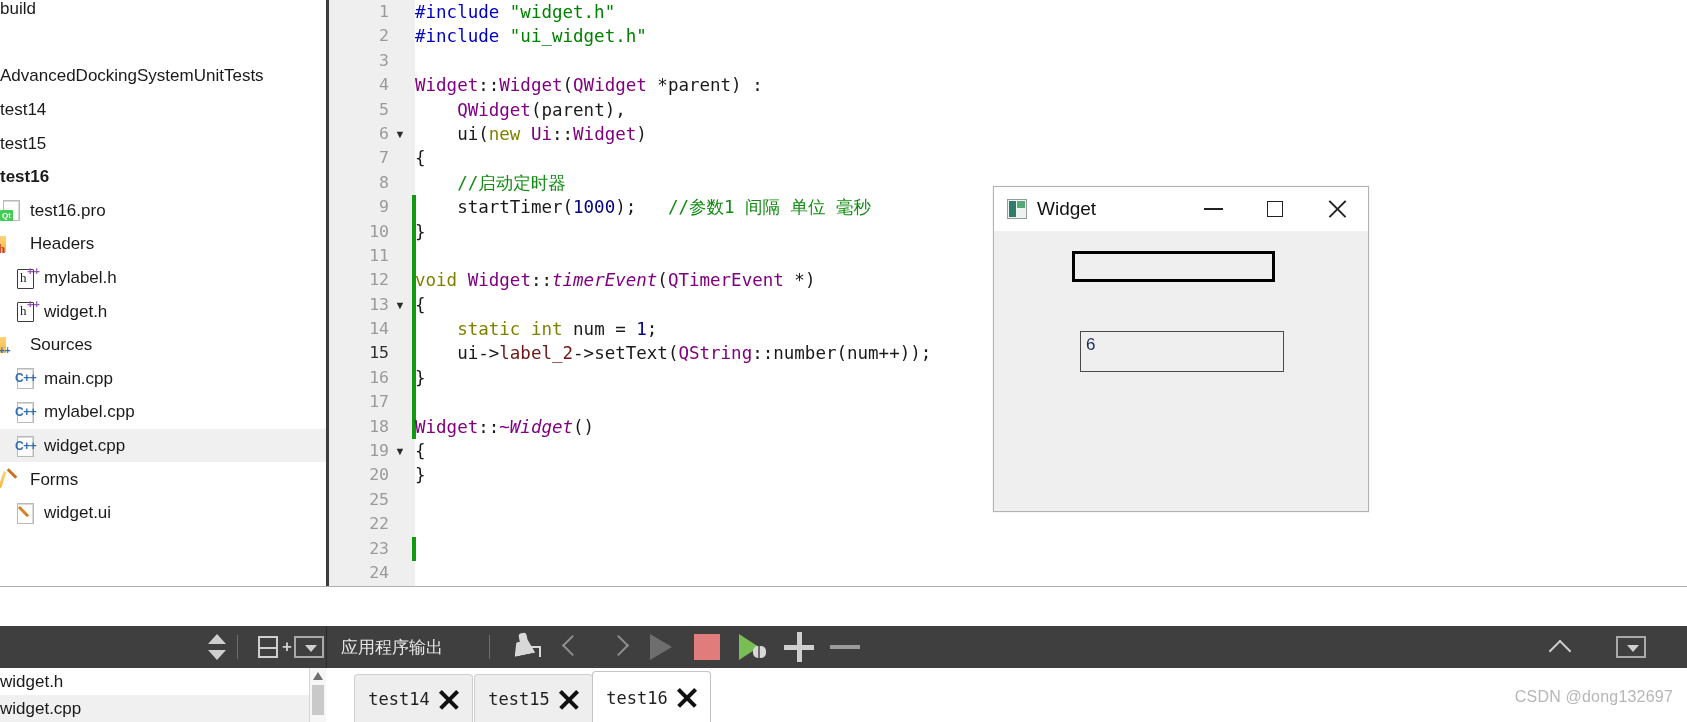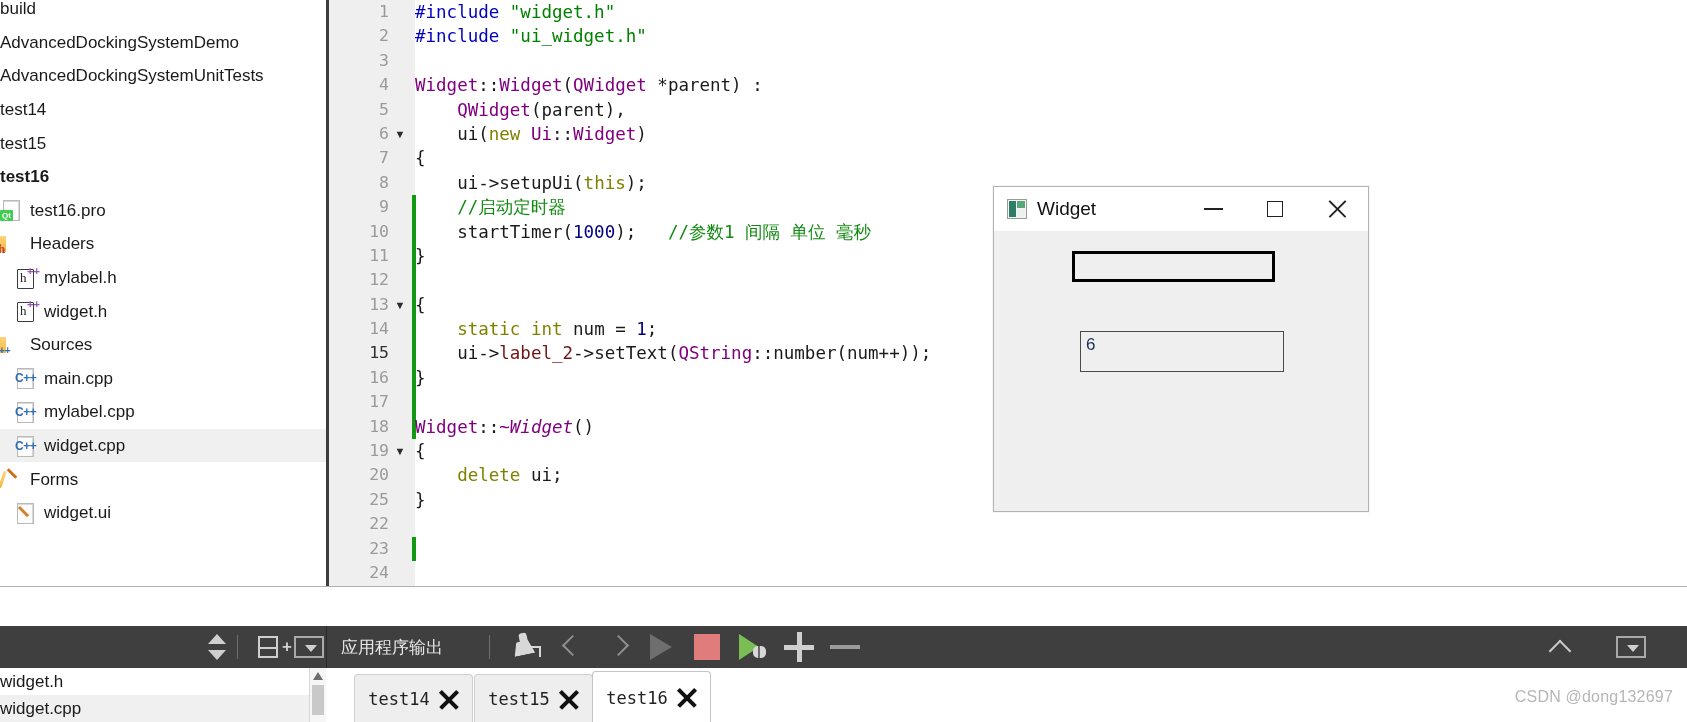--- a/index.html
+++ b/index.html
@@ -257,23 +257,20 @@
 </style>
 </head>
 <body>
 
 <div id="root">
 
   <div class="tree" id="tree">
       <div class="tree-row" style="padding-left: 0px; position: absolute; left: 0px; right: 0px; top: -8px;">
         <span class="tree-label">build</span>
       </div>
-      <div class="tree-row" style="padding-left: 0px; position: absolute; left: 0px; right: 0px; top: 25.6px;">
-        <span class="tree-label">AdvancedDockingSystemDemo</span>
-      </div>
       <div class="tree-row" style="padding-left: 0px; position: absolute; left: 0px; right: 0px; top: 59.2px;">
         <span class="tree-label">AdvancedDockingSystemUnitTests</span>
       </div>
       <div class="tree-row" style="padding-left: 0px; position: absolute; left: 0px; right: 0px; top: 92.8px;">
         <span class="tree-label">test14</span>
       </div>
       <div class="tree-row" style="padding-left: 0px; position: absolute; left: 0px; right: 0px; top: 126.4px;">
         <span class="tree-label">test15</span>
       </div>
       <div class="tree-row bold" style="padding-left: 0px; position: absolute; left: 0px; right: 0px; top: 160px;">
@@ -435,33 +432,32 @@
         </div>
       </div>
     <div class="code-area" id="codeArea">
         <div class="line"><span class="c-pre">#include </span><span class="c-str">"widget.h"</span></div>
         <div class="line"><span class="c-pre">#include </span><span class="c-str">"ui_widget.h"</span></div>
         <div class="line"></div>
         <div class="line"><span class="c-type">Widget</span><span class="c-pl">::</span><span class="c-type">Widget</span><span class="c-pl">(</span><span class="c-type">QWidget</span><span class="c-pl"> *parent) :</span></div>
         <div class="line"><span class="c-pl">    </span><span class="c-type">QWidget</span><span class="c-pl">(parent),</span></div>
         <div class="line"><span class="c-pl">    ui(</span><span class="c-kw">new</span><span class="c-pl"> </span><span class="c-type">Ui</span><span class="c-pl">::</span><span class="c-type">Widget</span><span class="c-pl">)</span></div>
         <div class="line"><span class="c-pl">{</span></div>
-        <div class="line"><span class="c-pl">    ui-&gt;</span><span class="c-pl">setupUi</span><span class="c-pl">(</span><span class="c-kw">this</span><span class="c-pl">);</span></div>
         <div class="line"><span class="c-com">    //启动定时器</span></div>
         <div class="line"><span class="c-pl">    startTimer(</span><span class="c-num">1000</span><span class="c-pl">);   </span><span class="c-com">//参数1 间隔 单位 毫秒</span></div>
         <div class="line"><span class="c-pl">}</span></div>
         <div class="line"></div>
+        <div class="line"><span class="c-kw">void</span><span class="c-pl"> </span><span class="c-type">Widget</span><span class="c-pl">::</span><span class="c-fn">timerEvent</span><span class="c-pl">(</span><span class="c-type">QTimerEvent</span><span class="c-pl"> *)</span></div>
         <div class="line"><span class="c-pl">{</span></div>
         <div class="line"><span class="c-pl">    </span><span class="c-kw">static</span><span class="c-pl"> </span><span class="c-kw">int</span><span class="c-pl"> num = </span><span class="c-num">1</span><span class="c-pl">;</span></div>
         <div class="line"><span class="c-pl">    ui-&gt;</span><span class="c-field">label_2</span><span class="c-pl">-&gt;setText(</span><span class="c-type">QString</span><span class="c-pl">::number(num++));</span></div>
         <div class="line"><span class="c-pl">}</span></div>
         <div class="line"></div>
         <div class="line"><span class="c-type">Widget</span><span class="c-pl">::</span><span class="c-fn">~Widget</span><span class="c-pl">()</span></div>
         <div class="line"><span class="c-pl">{</span></div>
-        <div class="line"><span class="c-pl">    </span><span class="c-kw">delete</span><span class="c-pl"> ui;</span></div>
         <div class="line"><span class="c-pl">}</span></div>
         <div class="line"></div>
         <div class="line"></div>
       </div>
   </div>
 
   <div class="dlg">
     <div class="dlg-title">
       <span class="dlg-icon">
         <i class="q1"></i>

